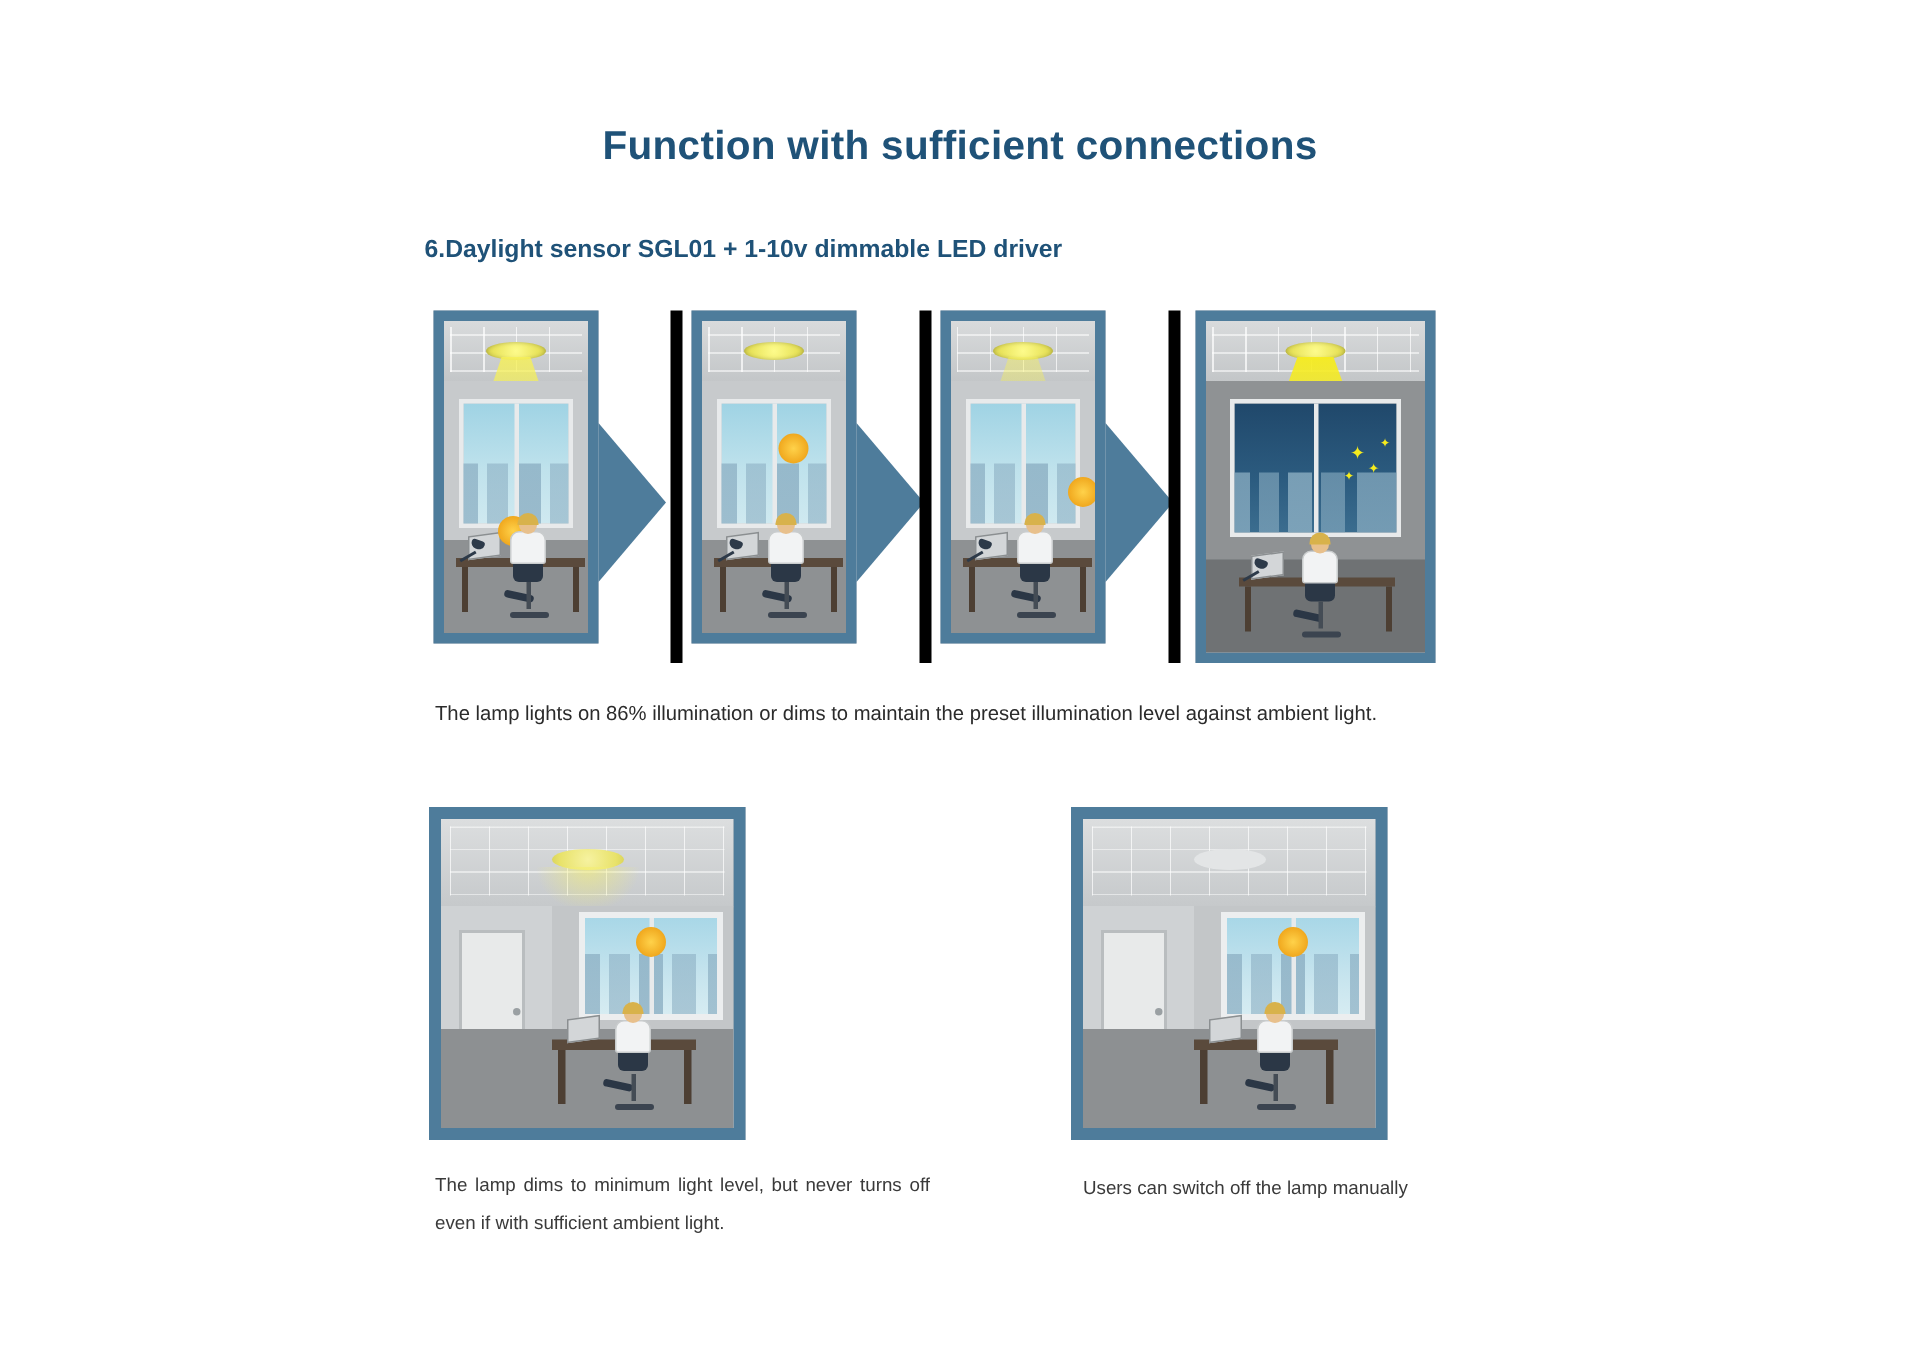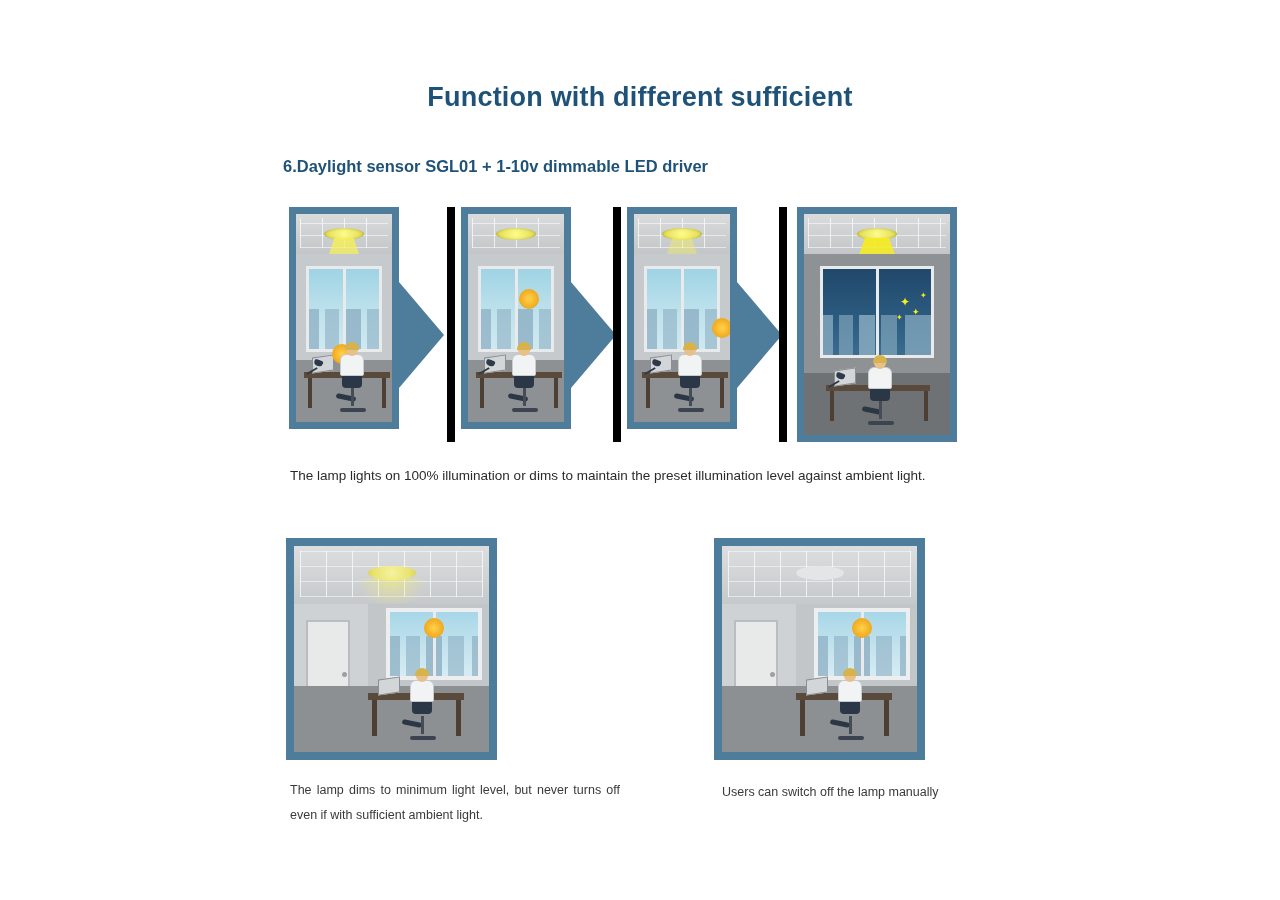--- a/index.html
+++ b/index.html
@@ -425,21 +425,21 @@
     bottom: 16px;
     width: 5px; height: 36px;
     background: #4d3f33;
   }
 </style>
 </head>
 <body>
 
 <div class="page">
 
-  <div class="doc-title">Function with different sufficient</div>
+  <div class="doc-title">Function with sufficient connections</div>
 
   <div class="section-heading">6.Daylight sensor SGL01 + 1-10v dimmable LED driver</div>
 
   <div class="row1">
 
     <div class="panel-wrap" style="left:0px;">
       <div class="scene" style="left:6px;">
         <div class="ceiling">
             <div class="ceiling-grid"></div>
           </div>
@@ -564,21 +564,21 @@
         <div class="chair-base" style="left:64px;"></div>
         <div class="sparkle" style="left:96px; top:82px; font-size:12px;">✦</div>
         <div class="sparkle" style="left:108px; top:94px;">✦</div>
         <div class="sparkle" style="left:92px; top:100px; font-size:8px;">✦</div>
         <div class="sparkle" style="left:116px; top:78px; font-size:8px;">✦</div>
 
       </div>
     </div>
   </div>
 
-  <div class="caption caption-1">The lamp lights on 100% illumination or dims to maintain the preset illumination level against ambient light.</div>
+  <div class="caption caption-1">The lamp lights on 86% illumination or dims to maintain the preset illumination level against ambient light.</div>
 
   <div class="room room-a">
     <div class="r-ceiling">
         <div class="r-ceiling-grid"></div>
       </div>
     <div class="r-lamp dim"></div>
     <div class="r-glow"></div>
     <div class="r-wall-left"></div>
     <div class="r-wall-back"></div>
     <div class="r-door"></div>

